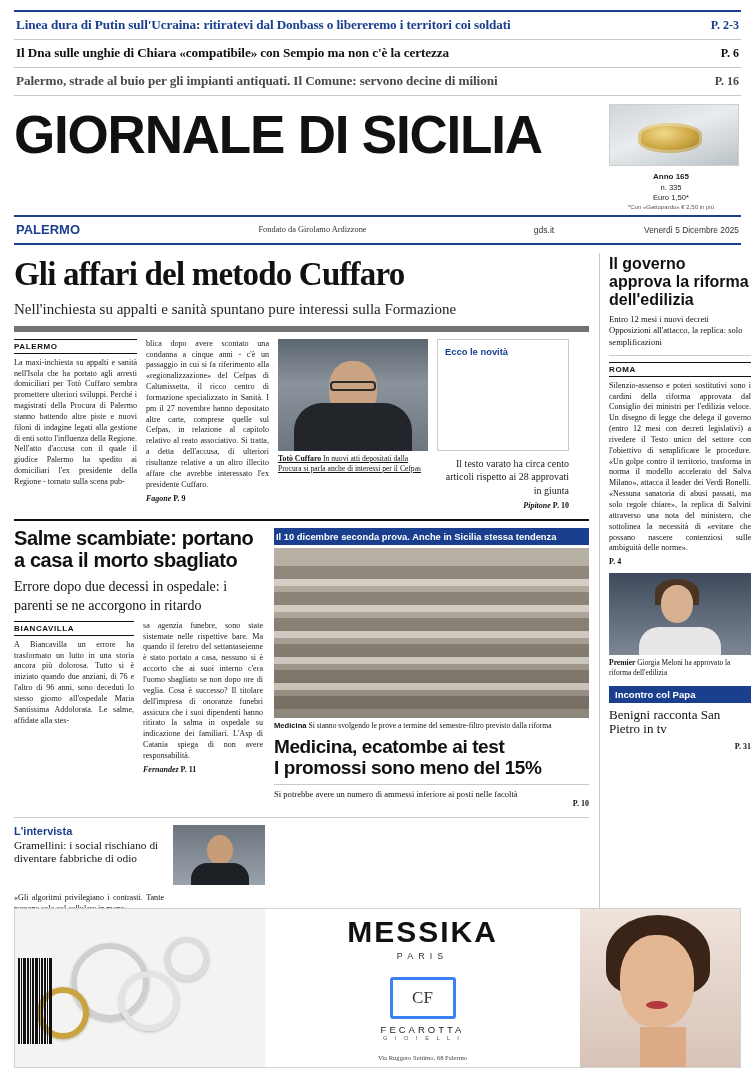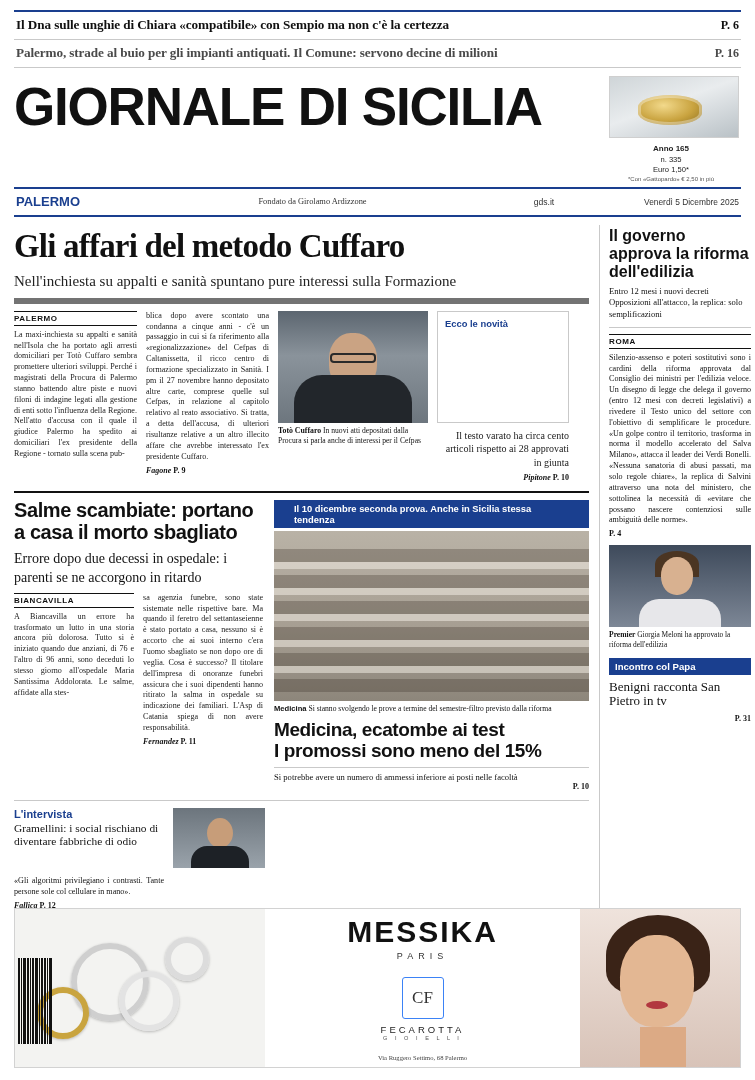--- a/index.html
+++ b/index.html
@@ -94,21 +94,21 @@
     border-top:1px solid #111; border-bottom:1px solid #111;
     padding:2px 0; margin-bottom:4px;
   }
   .body-txt {
     font-size:8.1px; line-height:1.34; text-align:justify; color:#1a1a1a;
     font-family:"Liberation Serif", serif;
   }
   .byline { text-align:left; font-size:8px; font-weight:bold; margin-top:3px; }
   .byline em { font-style:italic; }
 
-  .photo-col { width:150px; }
+  .photo-col { width:150px;text-decoration:underline; }
   .photo {
     width:150px; height:112px;
     background:linear-gradient(180deg,#5c6670 0%,#8a939b 40%,#6d767e 100%);
     position:relative; overflow:hidden;
   }
   .photo .face {
     position:absolute; left:50%; top:22px; transform:translateX(-50%);
     width:48px; height:56px; border-radius:45% 45% 42% 42%;
     background:#caa383;
   }
@@ -151,21 +151,21 @@
 
   .mid { display:flex; gap:10px; }
   .mid-left { width:250px; }
   .mid-right { width:315px; }
   .two-col { display:flex; gap:9px; }
   .two-col .c { width:120px; }
 
   .strip-head {
     background:#1a3f8f; color:#fff;
     font-family:"Liberation Sans", sans-serif;
-    font-weight:bold; font-size:9.4px; padding:3px 20px;
+    font-weight:bold; font-size:9.4px; padding:3px 2px;
   }
   .lecture {
     width:315px; height:170px; margin-top:3px;
     background:linear-gradient(180deg,#b9b2a6 0%,#a79f93 55%,#8d867b 100%);
     position:relative; overflow:hidden;
   }
   .lecture .row {
     position:absolute; left:0; right:0; height:13px;
     background:rgba(60,50,40,0.30);
   }
@@ -239,21 +239,21 @@
   .r2 { width:60px; height:60px; left:104px; top:62px; border-color:#e3e3e3; }
   .r3 { width:52px; height:52px; left:22px; top:78px; border-color:#c9a43f; }
   .r4 { width:44px; height:44px; left:150px; top:28px; border-color:#dcdcdc; }
   .ad-center { flex:1; display:flex; flex-direction:column; align-items:center; justify-content:center; }
   .ad-brand {
     font-family:"Liberation Sans", sans-serif; font-weight:bold;
     font-size:30px; letter-spacing:2px; color:#111;
   }
   .ad-brand-sub { font-family:"Liberation Sans", sans-serif; font-size:9px; letter-spacing:5px; color:#333; margin-top:2px; }
   .ad-logo {
-    margin-top:16px; width:42px; height:42px; border:1px solid #3b82f6; border-radius:3px;
+    margin-top:16px; width:66px; height:42px; border:3px solid #3b82f6; border-radius:3px;
     display:flex; align-items:center; justify-content:center;
     font-family:"Liberation Serif", serif; font-size:17px; color:#333;
   }
   .ad-store { font-family:"Liberation Sans", sans-serif; font-size:9.5px; letter-spacing:3px; margin-top:5px; color:#222; }
   .ad-store-sub { font-family:"Liberation Sans", sans-serif; font-size:5.6px; letter-spacing:3px; color:#555; }
   .ad-addr { font-size:6.6px; color:#444; margin-top:13px; }
   .ad-right { width:160px; background:linear-gradient(180deg,#efe3dc 0%,#d8c3b8 100%); position:relative; overflow:hidden; }
   .ad-right .face { position:absolute; left:40px; top:26px; width:74px; height:92px; border-radius:46% 46% 44% 44%; background:#e3b793; }
   .ad-right .hair { position:absolute; left:26px; top:6px; width:104px; height:80px; border-radius:50% 50% 30% 30%; background:#3a2317; }
   .ad-right .lips { position:absolute; left:66px; top:92px; width:22px; height:8px; border-radius:50%; background:#b2373f; }
@@ -265,20 +265,24 @@
   .barcode i { display:block; width:2px; background:#111; height:100%; }
   .barcode i.w { width:1px; }
   .barcode i.s { width:3px; }
 </style>
 </head>
 <body>
 
 <div class="page">
 
   <div class="teasers">
+    <div class="teaser t-blue">
+      <span class="teaser-text">Linea dura di Putin sull'Ucraina: ritiratevi dal Donbass o libereremo i territori coi soldati</span>
+      <span class="teaser-page">P. 2-3</span>
+    </div>
     <div class="teaser t-black">
       <span class="teaser-text">Il Dna sulle unghie di Chiara «compatibile» con Sempio ma non c'è la certezza</span>
       <span class="teaser-page">P.  6</span>
     </div>
     <div class="teaser t-grey">
       <span class="teaser-text">Palermo, strade al buio per gli impianti antiquati. Il Comune: servono decine di milioni</span>
       <span class="teaser-page">P. 16</span>
     </div>
   </div>
 

